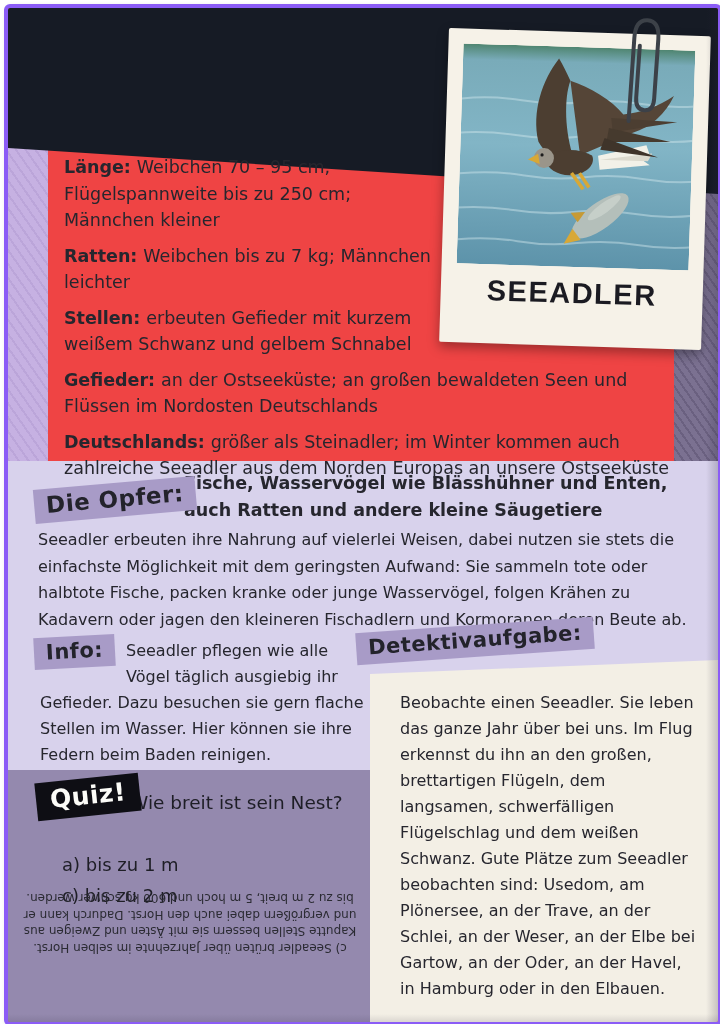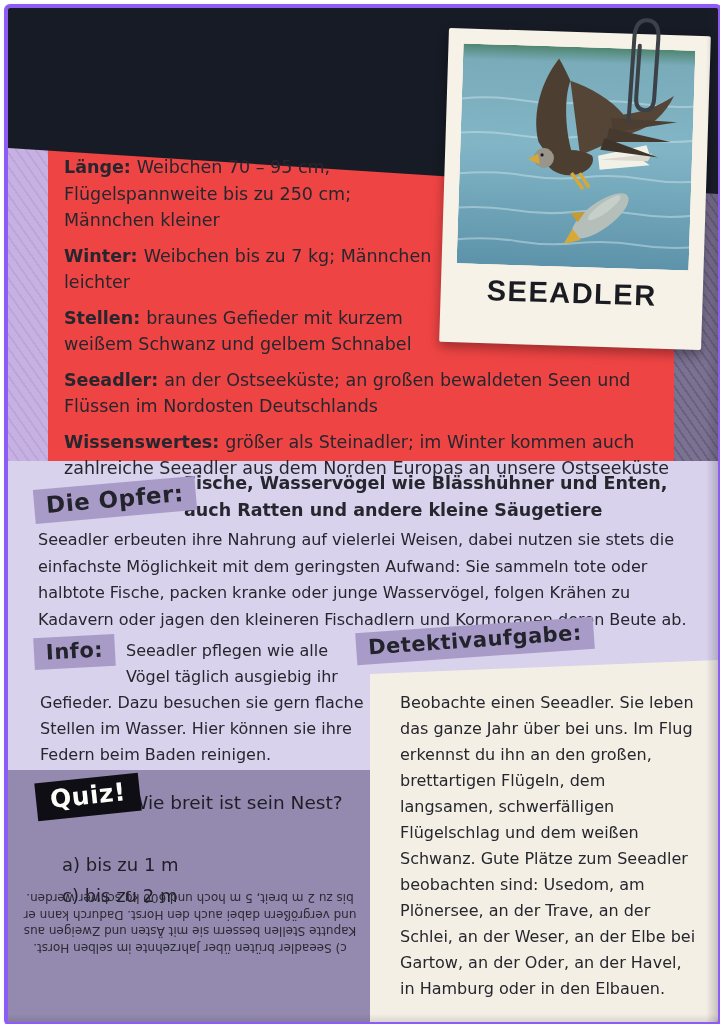--- a/index.html
+++ b/index.html
@@ -69,24 +69,24 @@
 
   <div class="strip-left"></div>
   <div class="strip-right"></div>
 
   <div class="header-band"></div>
   <div class="gefunden">GEFUNDEN!</div>
 
   <div class="facts">
     <div class="photo-spacer"></div>
     <p><b>Länge:</b><span>Weibchen 70 – 95 cm, Flügelspannweite bis zu 250 cm; Männchen kleiner</span></p>
-    <p><b>Winter:</b><span>Weibchen bis zu 7 kg; Männchen leichter</span></p>
-    <p><b>Stellen:</b><span>braunes Gefieder mit kurzem weißem Schwanz und gelbem Schnabel</span></p>
-    <p><b>Seeadler:</b><span>an der Ostseeküste; an großen bewaldeten Seen und Flüssen im Nordosten Deutschlands</span></p>
-    <p><b>Wissenswertes:</b><span>größer als Steinadler; im Winter kommen auch zahlreiche Seeadler aus dem Norden Europas an unsere Ostseeküste</span></p>
+    <p><b>Ratten:</b><span>Weibchen bis zu 7 kg; Männchen leichter</span></p>
+    <p><b>Stellen:</b><span>erbeuten Gefieder mit kurzem weißem Schwanz und gelbem Schnabel</span></p>
+    <p><b>Gefieder:</b><span>an der Ostseeküste; an großen bewaldeten Seen und Flüssen im Nordosten Deutschlands</span></p>
+    <p><b>Deutschlands:</b><span>größer als Steinadler; im Winter kommen auch zahlreiche Seeadler aus dem Norden Europas an unsere Ostseeküste</span></p>
   </div>
 
   <div class="polaroid">
     <div class="photo">
       <svg width="232" height="220" viewBox="0 0 232 220" xmlns="http://www.w3.org/2000/svg">
         <defs>
           <linearGradient id="water" x1="0" y1="0" x2="0" y2="1">
             <stop offset="0" stop-color="#4f8570"></stop>
             <stop offset="0.07" stop-color="#79abb9"></stop>
             <stop offset="0.45" stop-color="#82b5c6"></stop>

